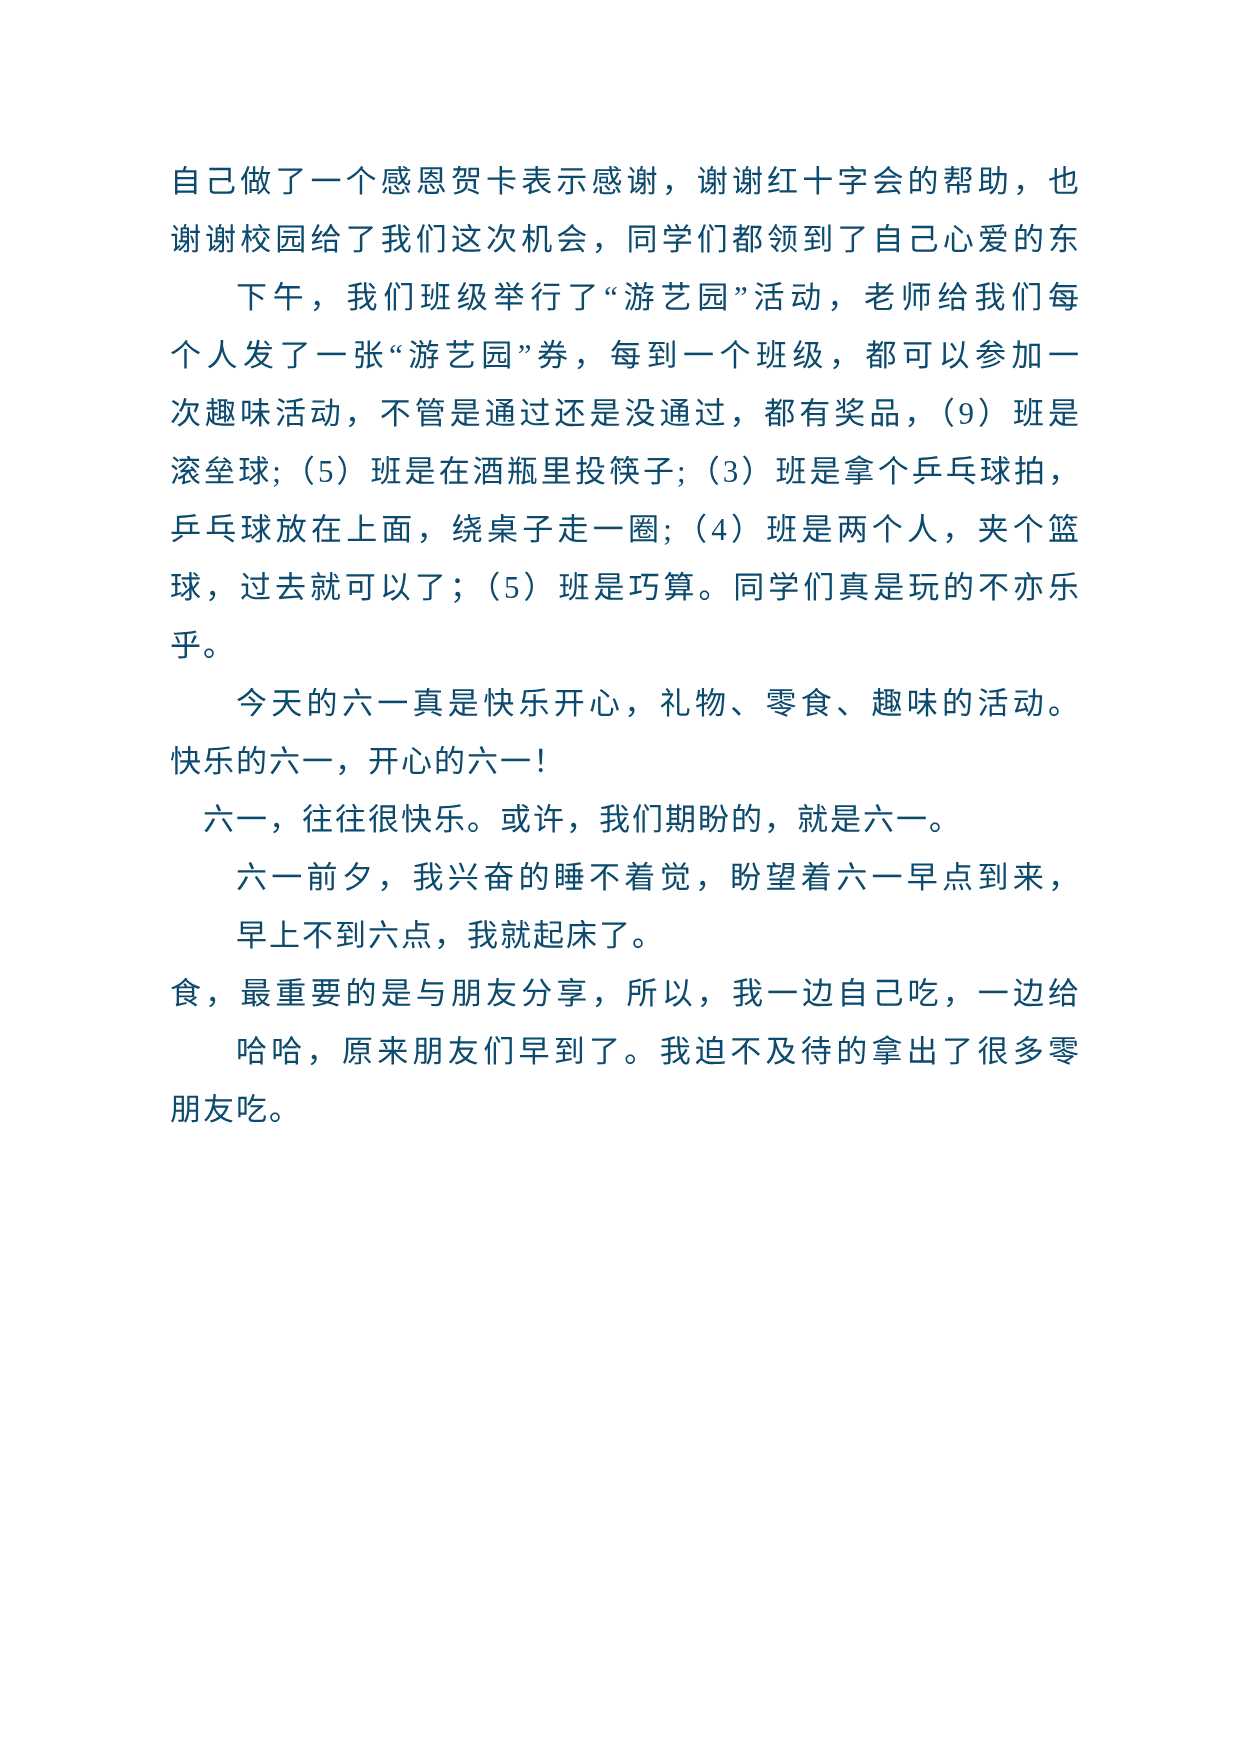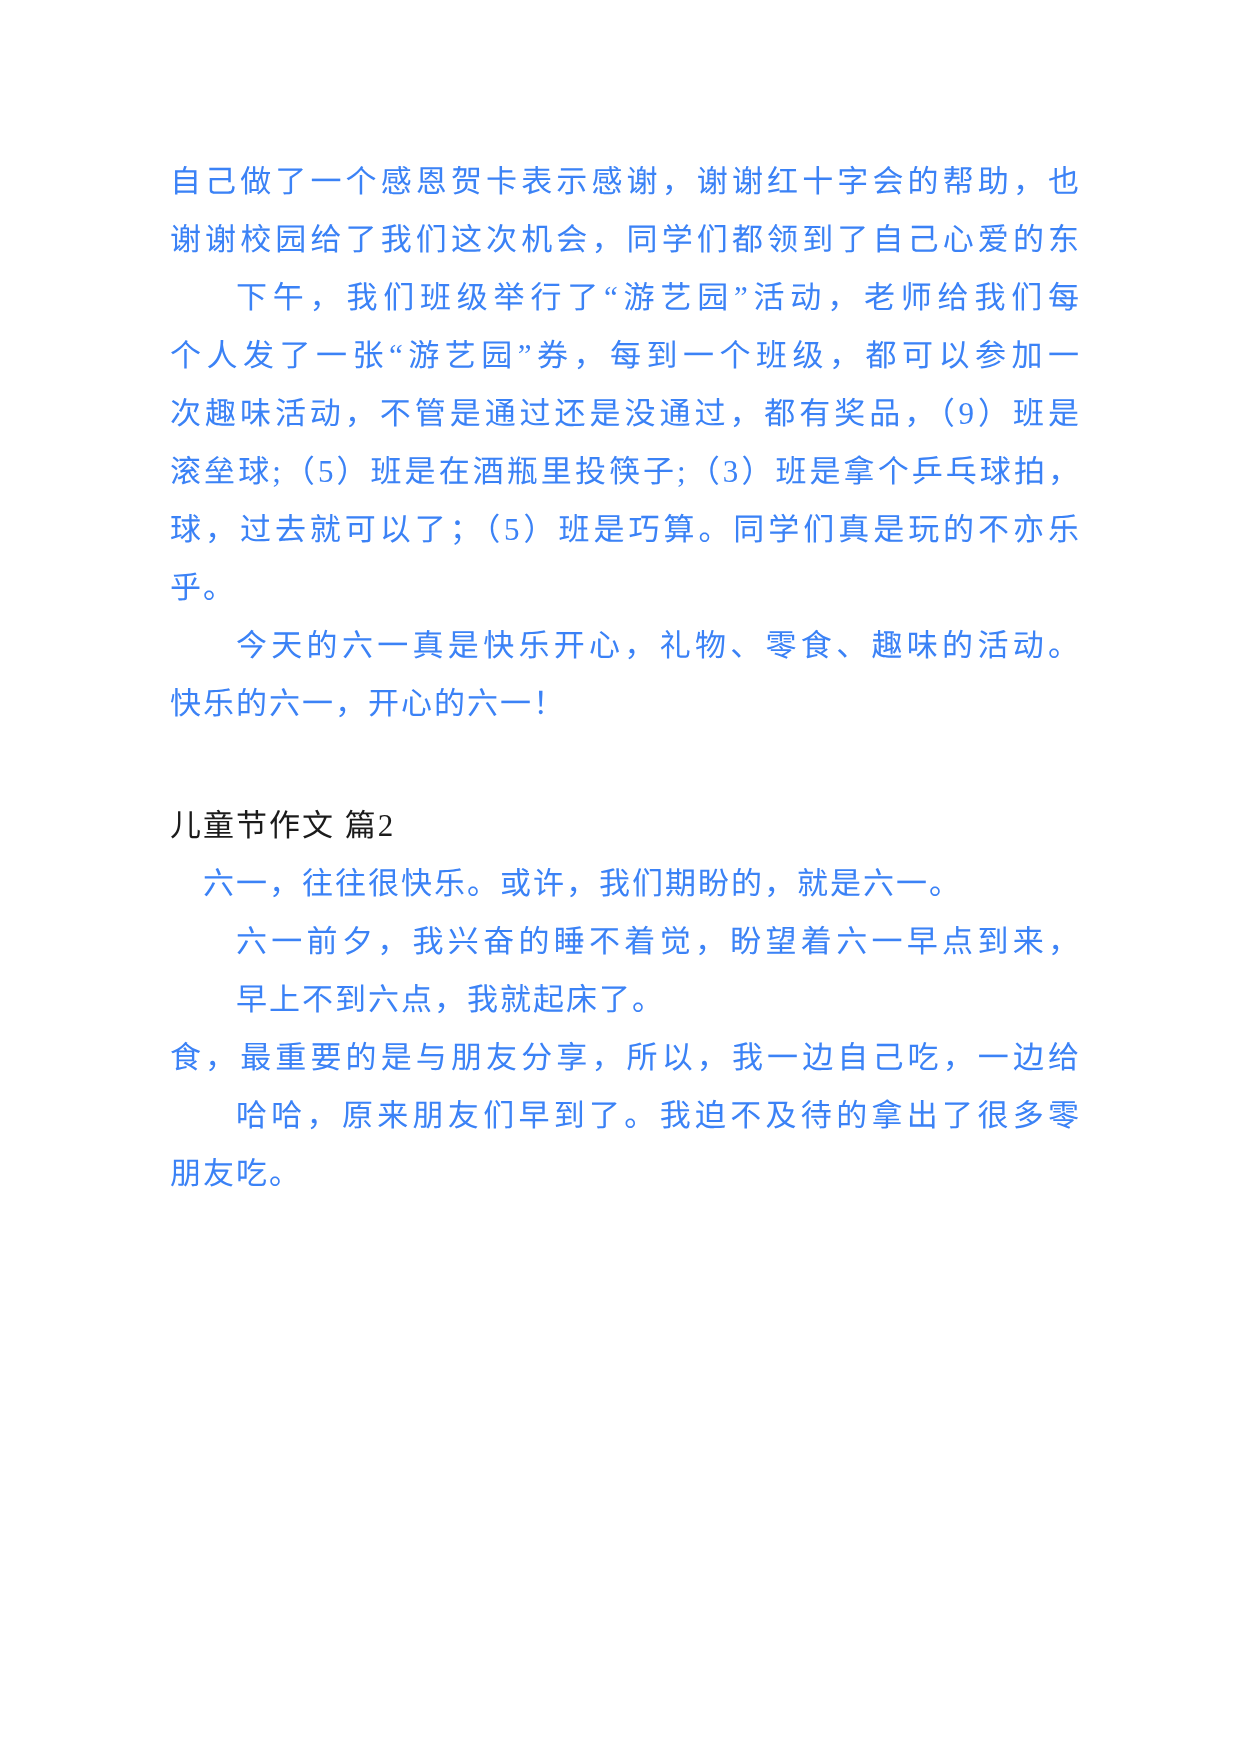--- a/index.html
+++ b/index.html
@@ -25,21 +25,21 @@
   }
   .para {
     margin: 0;
     padding: 0;
   }
   .line {
     font-size: 31px;
     line-height: 58px;
     letter-spacing: 2px;
     white-space: normal;
-    color: #3b82f6;
+    color: #0c4a6e;
   }
   
   .line.just {
     text-align: justify;
     text-align-last: justify;
     text-justify: inter-character;
   }
   .heading {
     margin: 64px 0 0 0;
     font-size: 31px;
@@ -56,28 +56,28 @@
   <div class="doc-content" style="color: rgb(27, 27, 27);">
       <div class="para">
         <div class="line just">自己做了一个感恩贺卡表示感谢，谢谢红十字会的帮助，也</div>
         <div class="line just">谢谢校园给了我们这次机会，同学们都领到了自己心爱的东</div>
       </div>
       <div class="para">
         <div class="line just" style="text-indent: 66px;">下午，我们班级举行了“游艺园”活动，老师给我们每</div>
         <div class="line just">个人发了一张“游艺园”券，每到一个班级，都可以参加一</div>
         <div class="line just">次趣味活动，不管是通过还是没通过，都有奖品，（9）班是</div>
         <div class="line just">滚垒球;（5）班是在酒瓶里投筷子;（3）班是拿个乒乓球拍，</div>
+        <div class="line just">乒乓球放在上面，绕桌子走一圈;（4）班是两个人，夹个篮</div>
         <div class="line just">球，过去就可以了；（5）班是巧算。同学们真是玩的不亦乐</div>
         <div class="line">乎。</div>
       </div>
       <div class="para">
         <div class="line just" style="text-indent: 66px;">今天的六一真是快乐开心，礼物、零食、趣味的活动。</div>
         <div class="line">快乐的六一，开心的六一！</div>
       </div>
-      <h2 class="heading">儿童节作文 篇2</h2>
       <div class="para">
         <div class="line" style="text-indent: 33px;">六一，往往很快乐。或许，我们期盼的，就是六一。</div>
       </div>
       <div class="para">
         <div class="line just" style="text-indent: 66px;">六一前夕，我兴奋的睡不着觉，盼望着六一早点到来，</div>
       </div>
       <div class="para">
         <div class="line" style="text-indent: 66px;">早上不到六点，我就起床了。</div>
       </div>
       <div class="para">

